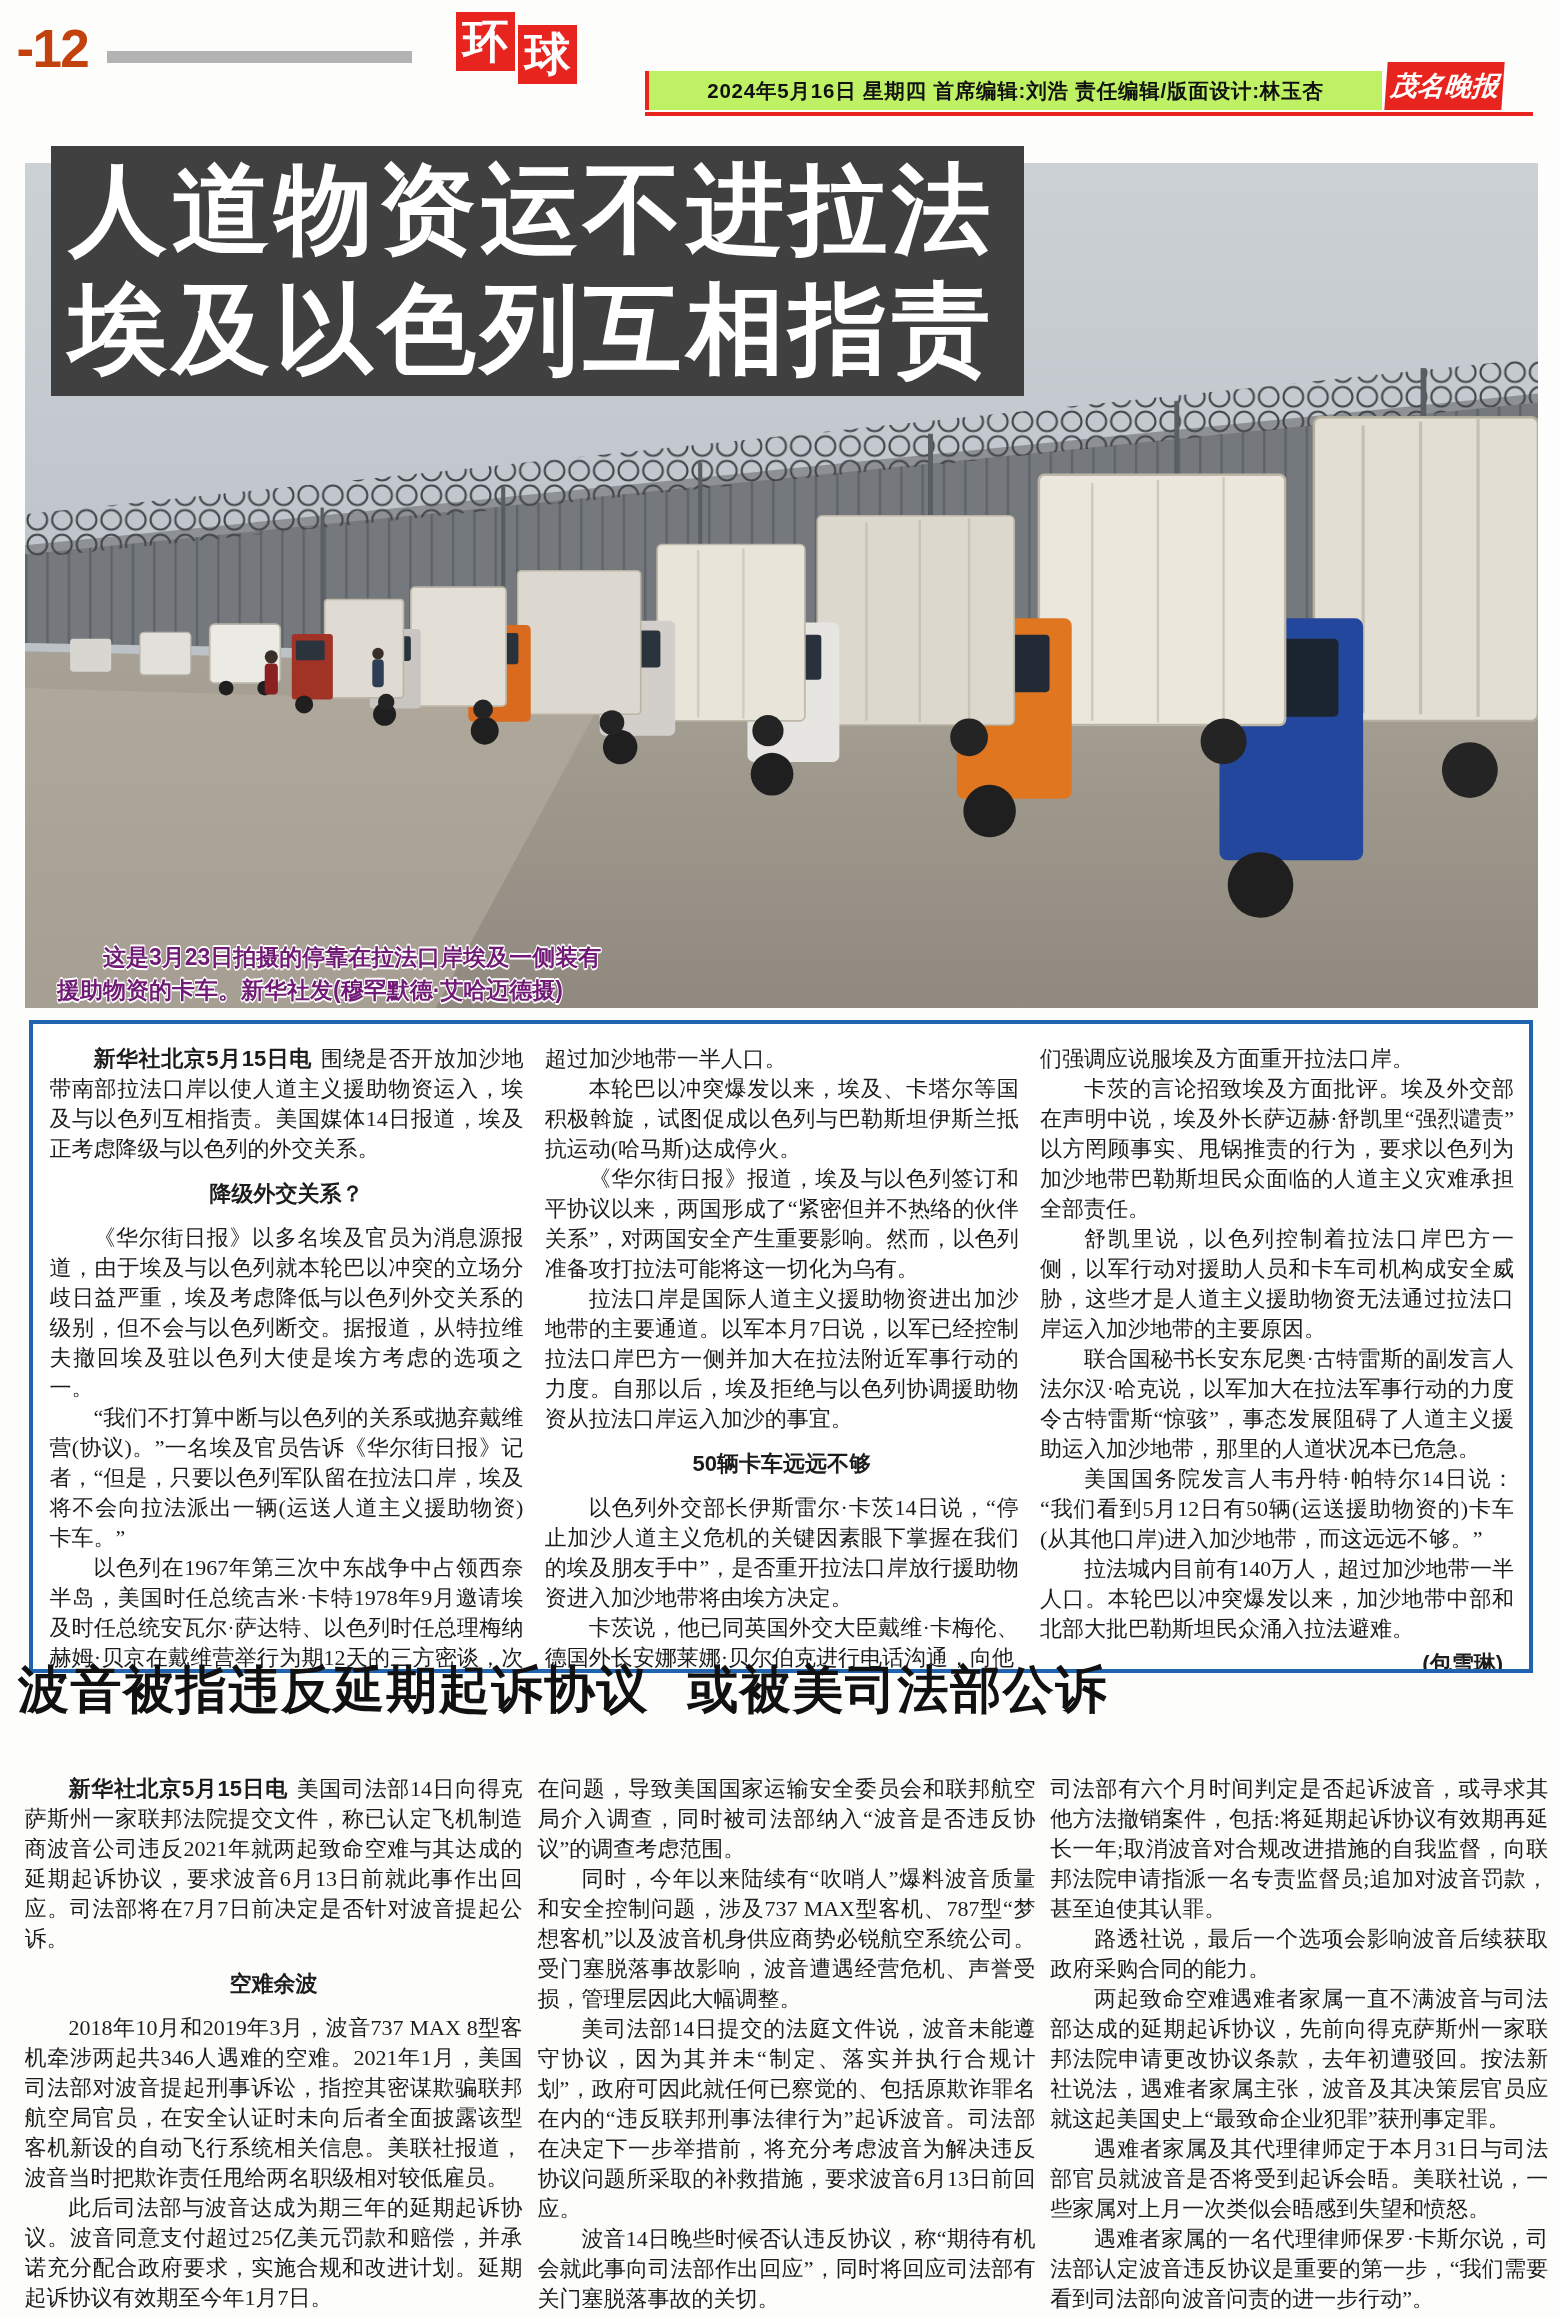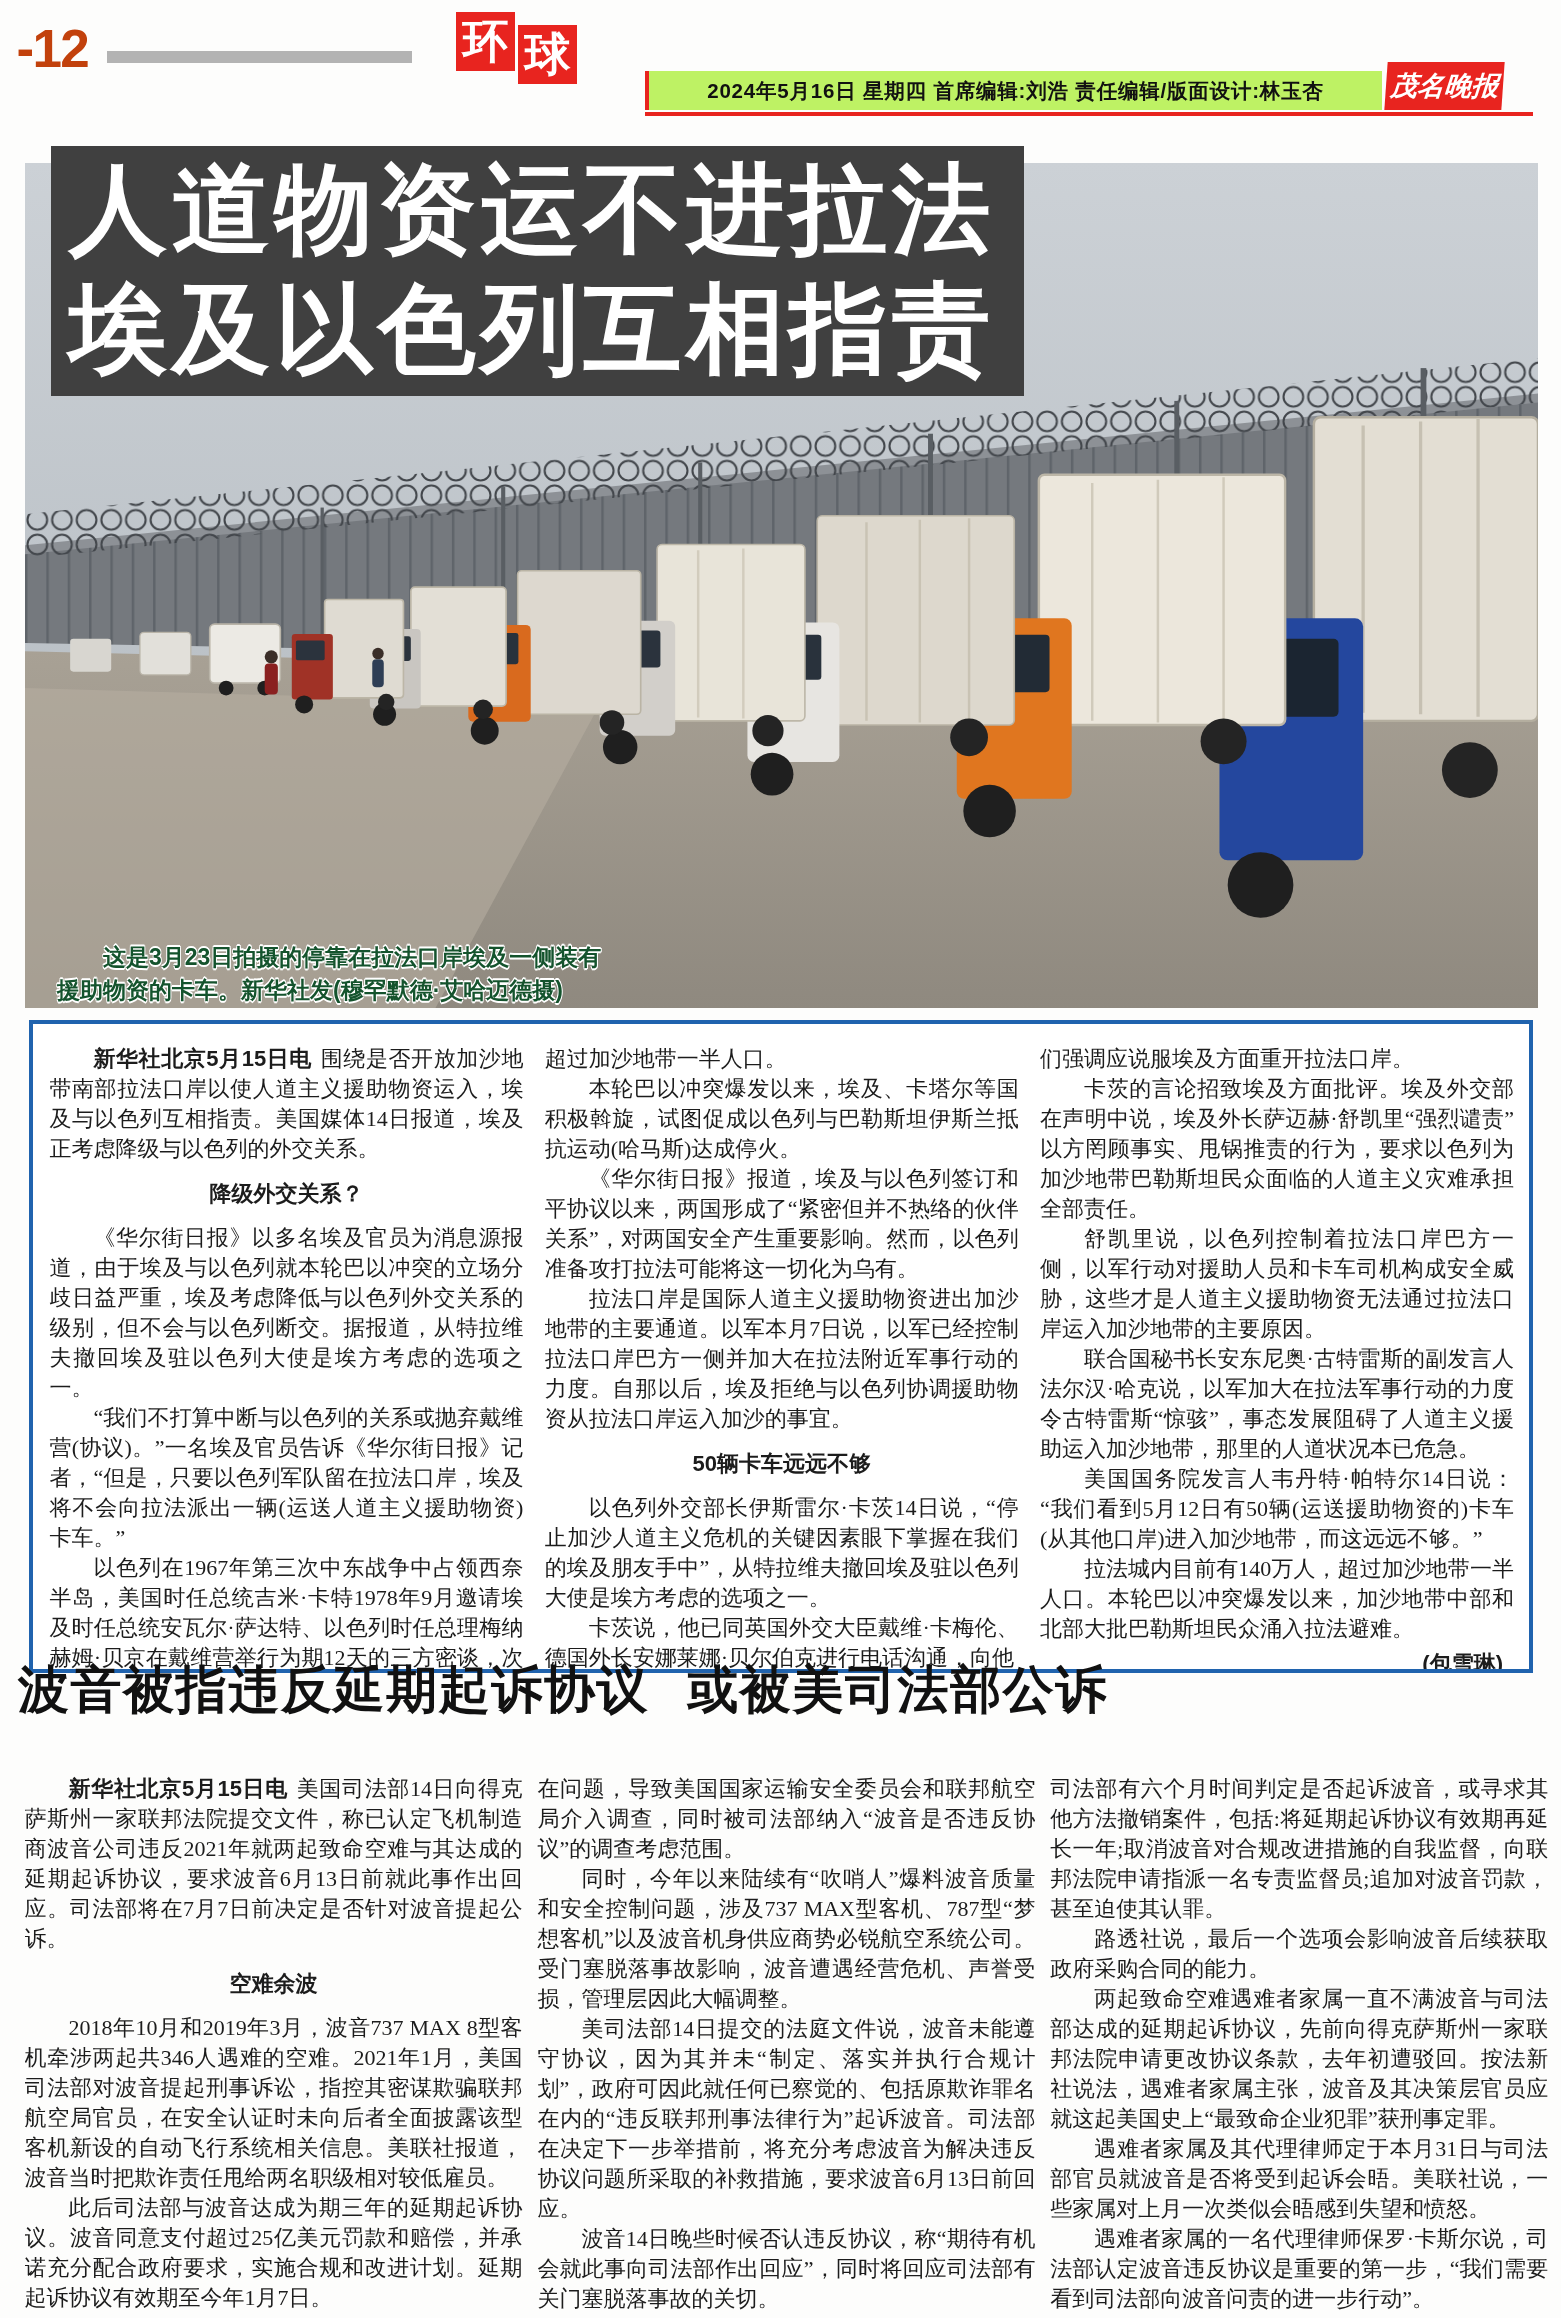--- a/index.html
+++ b/index.html
@@ -58,21 +58,21 @@
     z-index:5;
   }
   .headline-box div{
     color:#fff;font-family:"Liberation Sans","DejaVu Sans",sans-serif;
     font-weight:bold;font-size:98px;line-height:120px;
     letter-spacing:4.9px;white-space:nowrap;
   }
   .photo-caption{
     position:absolute;left:57px;top:941px;width:706px;z-index:6;
     font-family:"Liberation Sans","DejaVu Sans",sans-serif;
-    font-size:23px;line-height:33px;font-weight:bold;color:#14532d;
+    font-size:23px;line-height:33px;font-weight:bold;color:#701a75;
     text-shadow:-0.8px -0.8px 0 #fff,0.8px -0.8px 0 #fff,-0.8px 0.8px 0 #fff,0.8px 0.8px 0 #fff,0 1.6px 0 #fff,0 -1.6px 0 #fff;
   }
   .photo-caption .l1{text-indent:2em;}
 
   
   .art1-box{
     position:absolute;left:29px;top:1020px;width:1504px;height:653px;
     border:4.1px solid #2063ae;box-sizing:border-box;background:#fff;
     padding:19.7px 16.4px 8.2px 16.4px;overflow:hidden;
   }
@@ -247,21 +247,21 @@
       <p class="para">《华尔街日报》以多名埃及官员为消息源报道，由于埃及与以色列就本轮巴以冲突的立场分歧日益严重，埃及考虑降低与以色列外交关系的级别，但不会与以色列断交。据报道，从特拉维夫撤回埃及驻以色列大使是埃方考虑的选项之一。</p>
       <p class="para">“我们不打算中断与以色列的关系或抛弃戴维营(协议)。”一名埃及官员告诉《华尔街日报》记者，“但是，只要以色列军队留在拉法口岸，埃及将不会向拉法派出一辆(运送人道主义援助物资)卡车。”</p>
       <p class="para">以色列在1967年第三次中东战争中占领西奈半岛，美国时任总统吉米·卡特1978年9月邀请埃及时任总统安瓦尔·萨达特、以色列时任总理梅纳赫姆·贝京在戴维营举行为期12天的三方密谈，次年达成具有重大历史意义的《戴维营协议》，</p>
     </div>
     <div class="col">
       <p class="cont">超过加沙地带一半人口。</p>
       <p class="para">本轮巴以冲突爆发以来，埃及、卡塔尔等国积极斡旋，试图促成以色列与巴勒斯坦伊斯兰抵抗运动(哈马斯)达成停火。</p>
       <p class="para">《华尔街日报》报道，埃及与以色列签订和平协议以来，两国形成了“紧密但并不热络的伙伴关系”，对两国安全产生重要影响。然而，以色列准备攻打拉法可能将这一切化为乌有。</p>
       <p class="para">拉法口岸是国际人道主义援助物资进出加沙地带的主要通道。以军本月7日说，以军已经控制拉法口岸巴方一侧并加大在拉法附近军事行动的力度。自那以后，埃及拒绝与以色列协调援助物资从拉法口岸运入加沙的事宜。</p>
       <p class="subhead">50辆卡车远远不够</p>
-      <p class="para">以色列外交部长伊斯雷尔·卡茨14日说，“停止加沙人道主义危机的关键因素眼下掌握在我们的埃及朋友手中”，从特拉维夫撤回埃及驻以色列大使是埃方考虑的选项之一。</p>
+      <p class="para">以色列外交部长伊斯雷尔·卡茨14日说，“停止加沙人道主义危机的关键因素眼下掌握在我们的埃及朋友手中”，是否重开拉法口岸放行援助物资进入加沙地带将由埃方决定。</p>
       <p class="para">卡茨说，他已同英国外交大臣戴维·卡梅伦、德国外长安娜莱娜·贝尔伯克进行电话沟通，向他</p>
     </div>
     <div class="col">
       <p class="cont">们强调应说服埃及方面重开拉法口岸。</p>
       <p class="para">卡茨的言论招致埃及方面批评。埃及外交部在声明中说，埃及外长萨迈赫·舒凯里“强烈谴责”以方罔顾事实、甩锅推责的行为，要求以色列为加沙地带巴勒斯坦民众面临的人道主义灾难承担全部责任。</p>
       <p class="para">舒凯里说，以色列控制着拉法口岸巴方一侧，以军行动对援助人员和卡车司机构成安全威胁，这些才是人道主义援助物资无法通过拉法口岸运入加沙地带的主要原因。</p>
       <p class="para">联合国秘书长安东尼奥·古特雷斯的副发言人法尔汉·哈克说，以军加大在拉法军事行动的力度令古特雷斯“惊骇”，事态发展阻碍了人道主义援助运入加沙地带，那里的人道状况本已危急。</p>
       <p class="para">美国国务院发言人韦丹特·帕特尔14日说：“我们看到5月12日有50辆(运送援助物资的)卡车(从其他口岸)进入加沙地带，而这远远不够。”</p>
       <p class="para">拉法城内目前有140万人，超过加沙地带一半人口。本轮巴以冲突爆发以来，加沙地带中部和北部大批巴勒斯坦民众涌入拉法避难。</p>
       <p class="byline">(包雪琳)</p>

